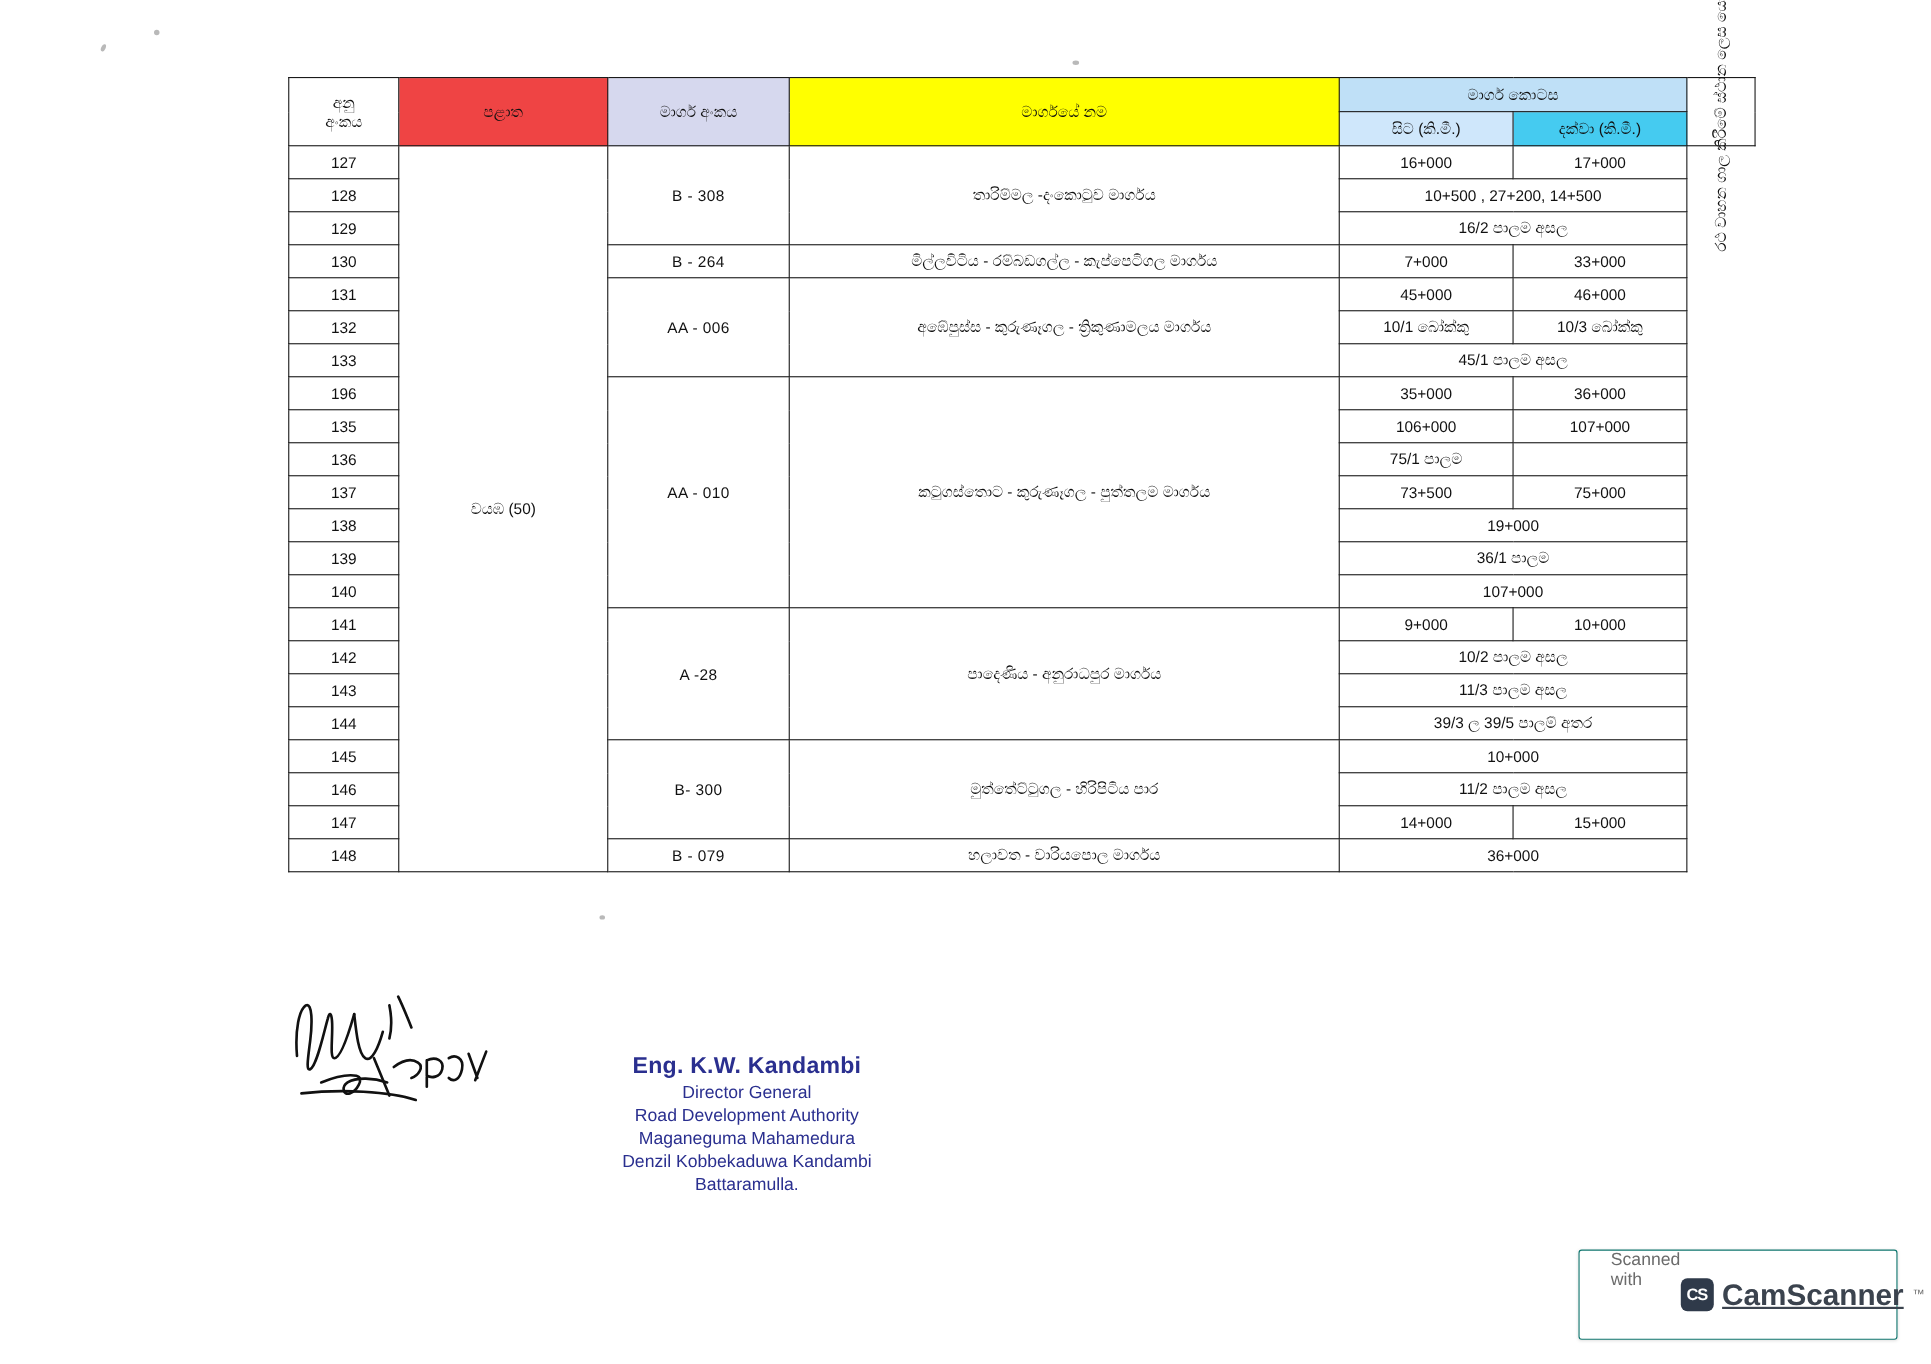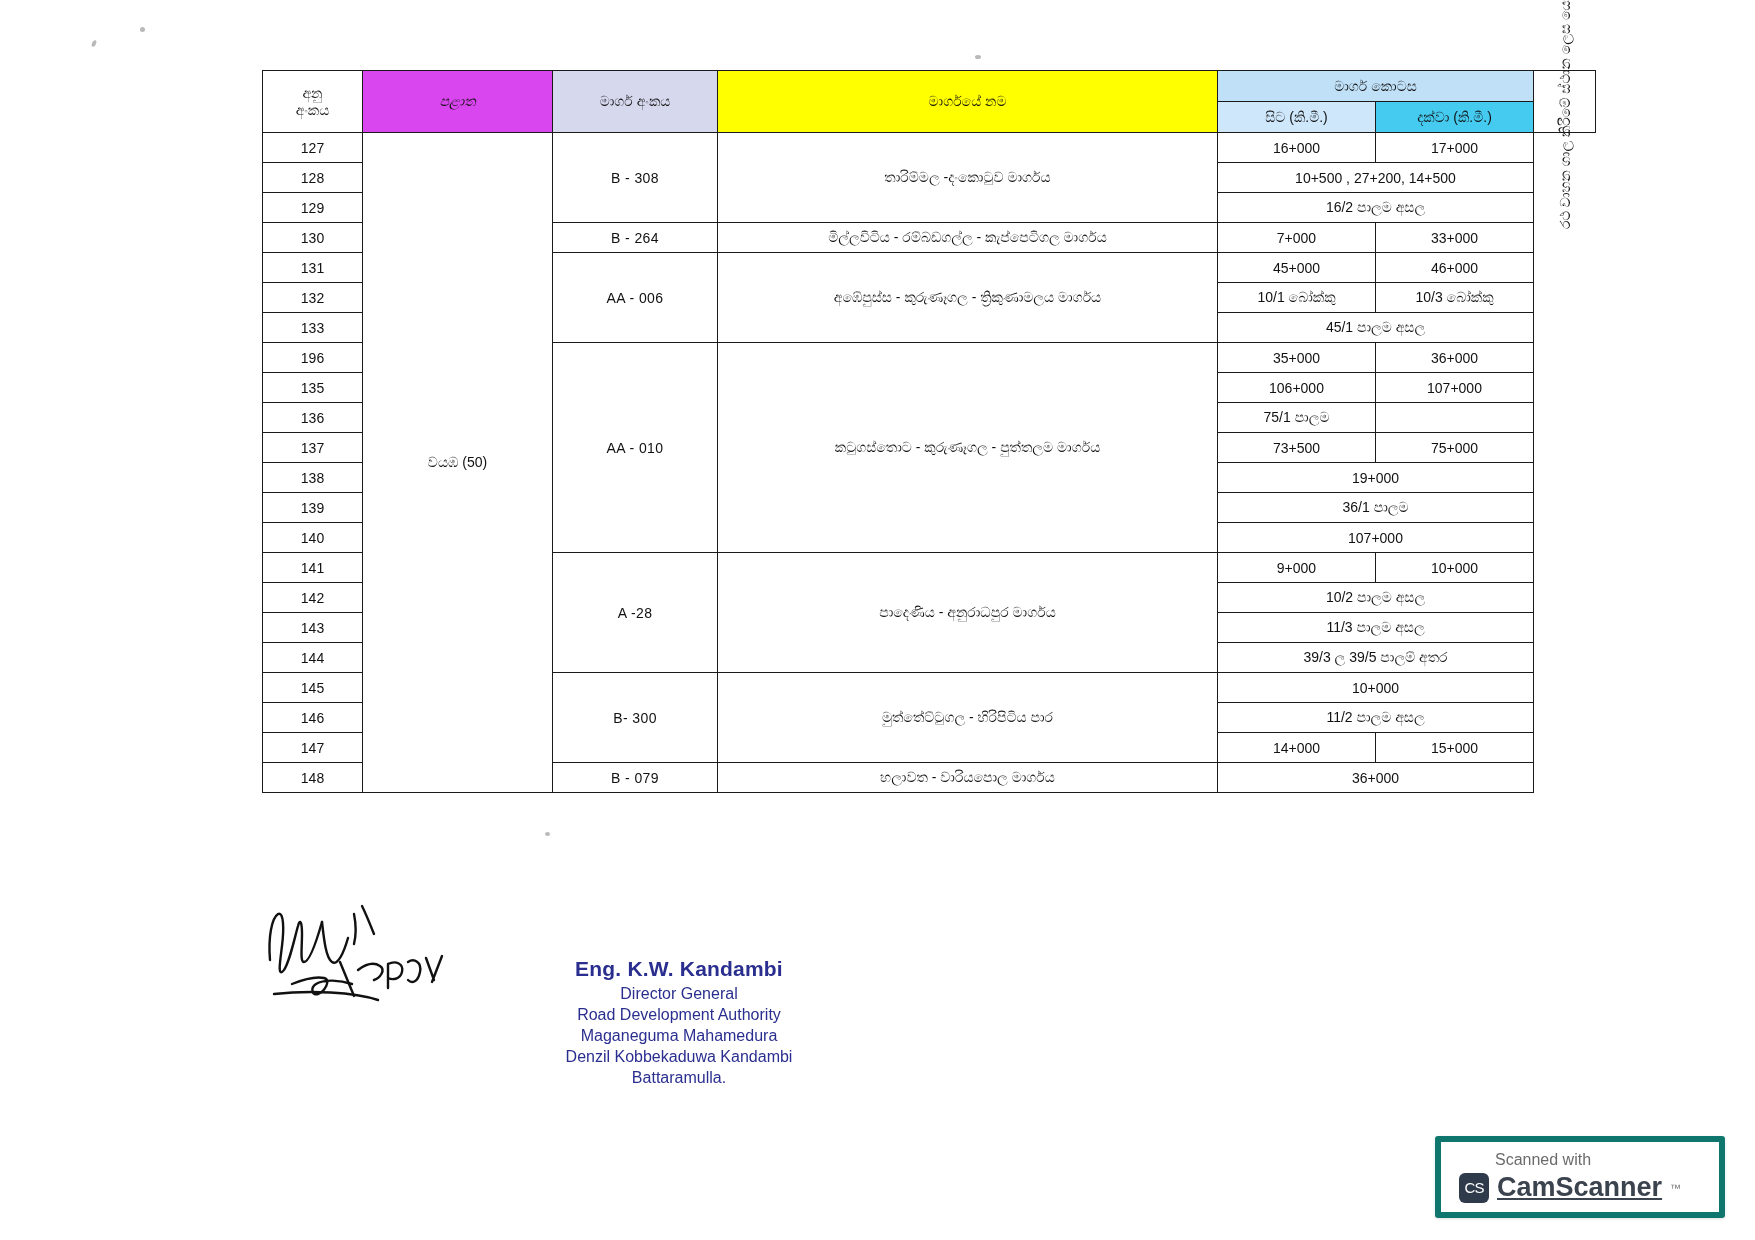--- a/index.html
+++ b/index.html
@@ -65,21 +65,21 @@
   .hd {
     font-weight: bold;
     font-size: 15px;
     height: 30px;
   }
   .hd-no {
     background: #ffffff;
     line-height: 1.15;
     font-size: 14px;
   }
-  .hd-prov { background: #d946ef; font-style: italic; }
+  .hd-prov { background: #ef4444; }
   .hd-rdno { background: #d6d8ee; }
   .hd-rdname { background: #ffff00; font-size: 16px; }
   .hd-sec { background: #bfe0f7; font-size: 15px; }
   .hd-from { background: #cfe7fb; font-size: 13px; }
   .hd-to { background: #45cbf0; font-size: 13px; margin-top: 47px; }
 
   td.row-no { height: 29px; font-size: 14px; }
   td.val { font-size: 13px; }
   td.span-val { font-size: 13px; }
   td.rdno { font-size: 14px; letter-spacing: .4px; }
@@ -126,25 +126,25 @@
   .sign-line { font-size: 16px; }
 
   
   .cs-badge {
     position: absolute;
     right: 30px;
     bottom: 22px;
     width: 290px;
     height: 82px;
     background: #ffffff;
-    border: 6px solid #0f766e;
+    border: 1px solid #0f766e;
     border-radius: 3px;
     box-shadow: 0 1px 3px rgba(0,0,0,.12);
     display: flex;
-    flex-direction: column;
+    flex-direction: row;
     justify-content: center;
     padding-left: 18px;
     box-sizing: border-box;
   }
   .cs-top {
     font-size: 16px;
     color: #6b6b6b;
     margin-left: 36px;
     margin-bottom: 3px;
   }
@@ -152,21 +152,21 @@
     display: flex;
     align-items: center;
     gap: 8px;
   }
   .cs-logo {
     width: 30px; height: 30px;
     border-radius: 6px;
     background: #2f3a4a;
     color: #fff;
     font-size: 15px;
-    font-weight: normal;
+    font-weight: bold;
     display: flex;
     align-items: center;
     justify-content: center;
     letter-spacing: -1px;
   }
   .cs-name {
     font-size: 27px;
     color: #3b434e;
     font-weight: bold;
     text-decoration: underline;

